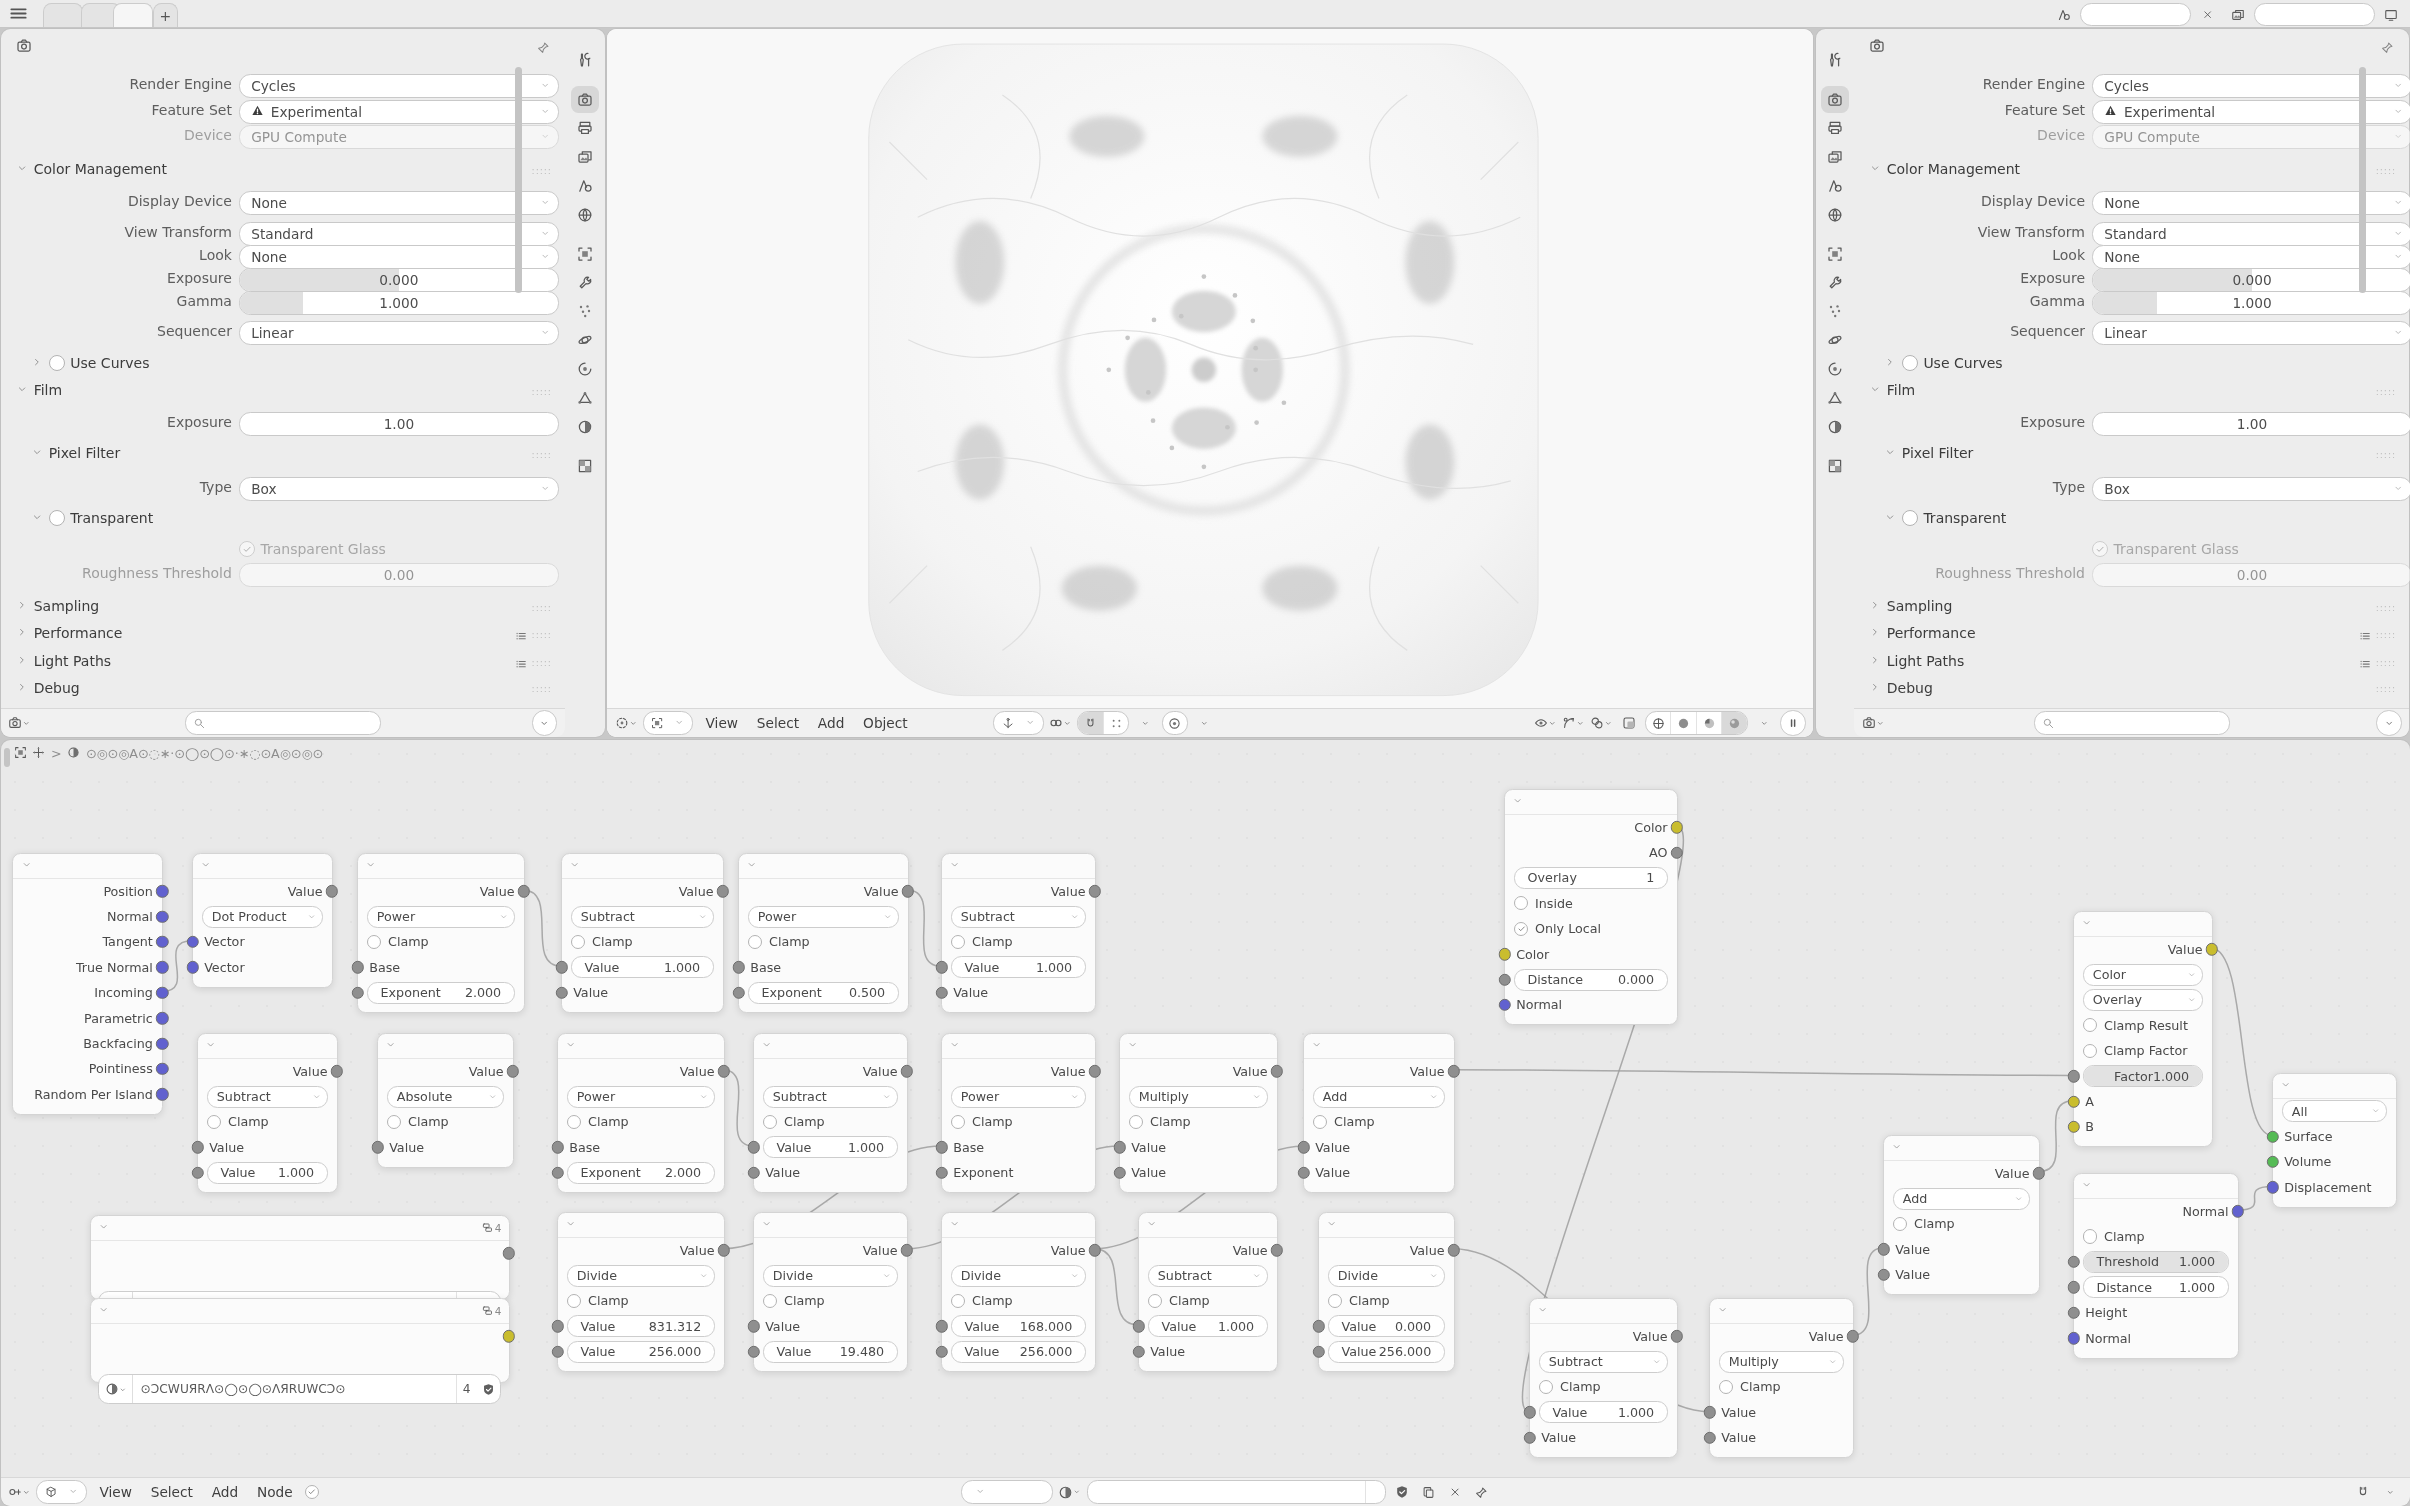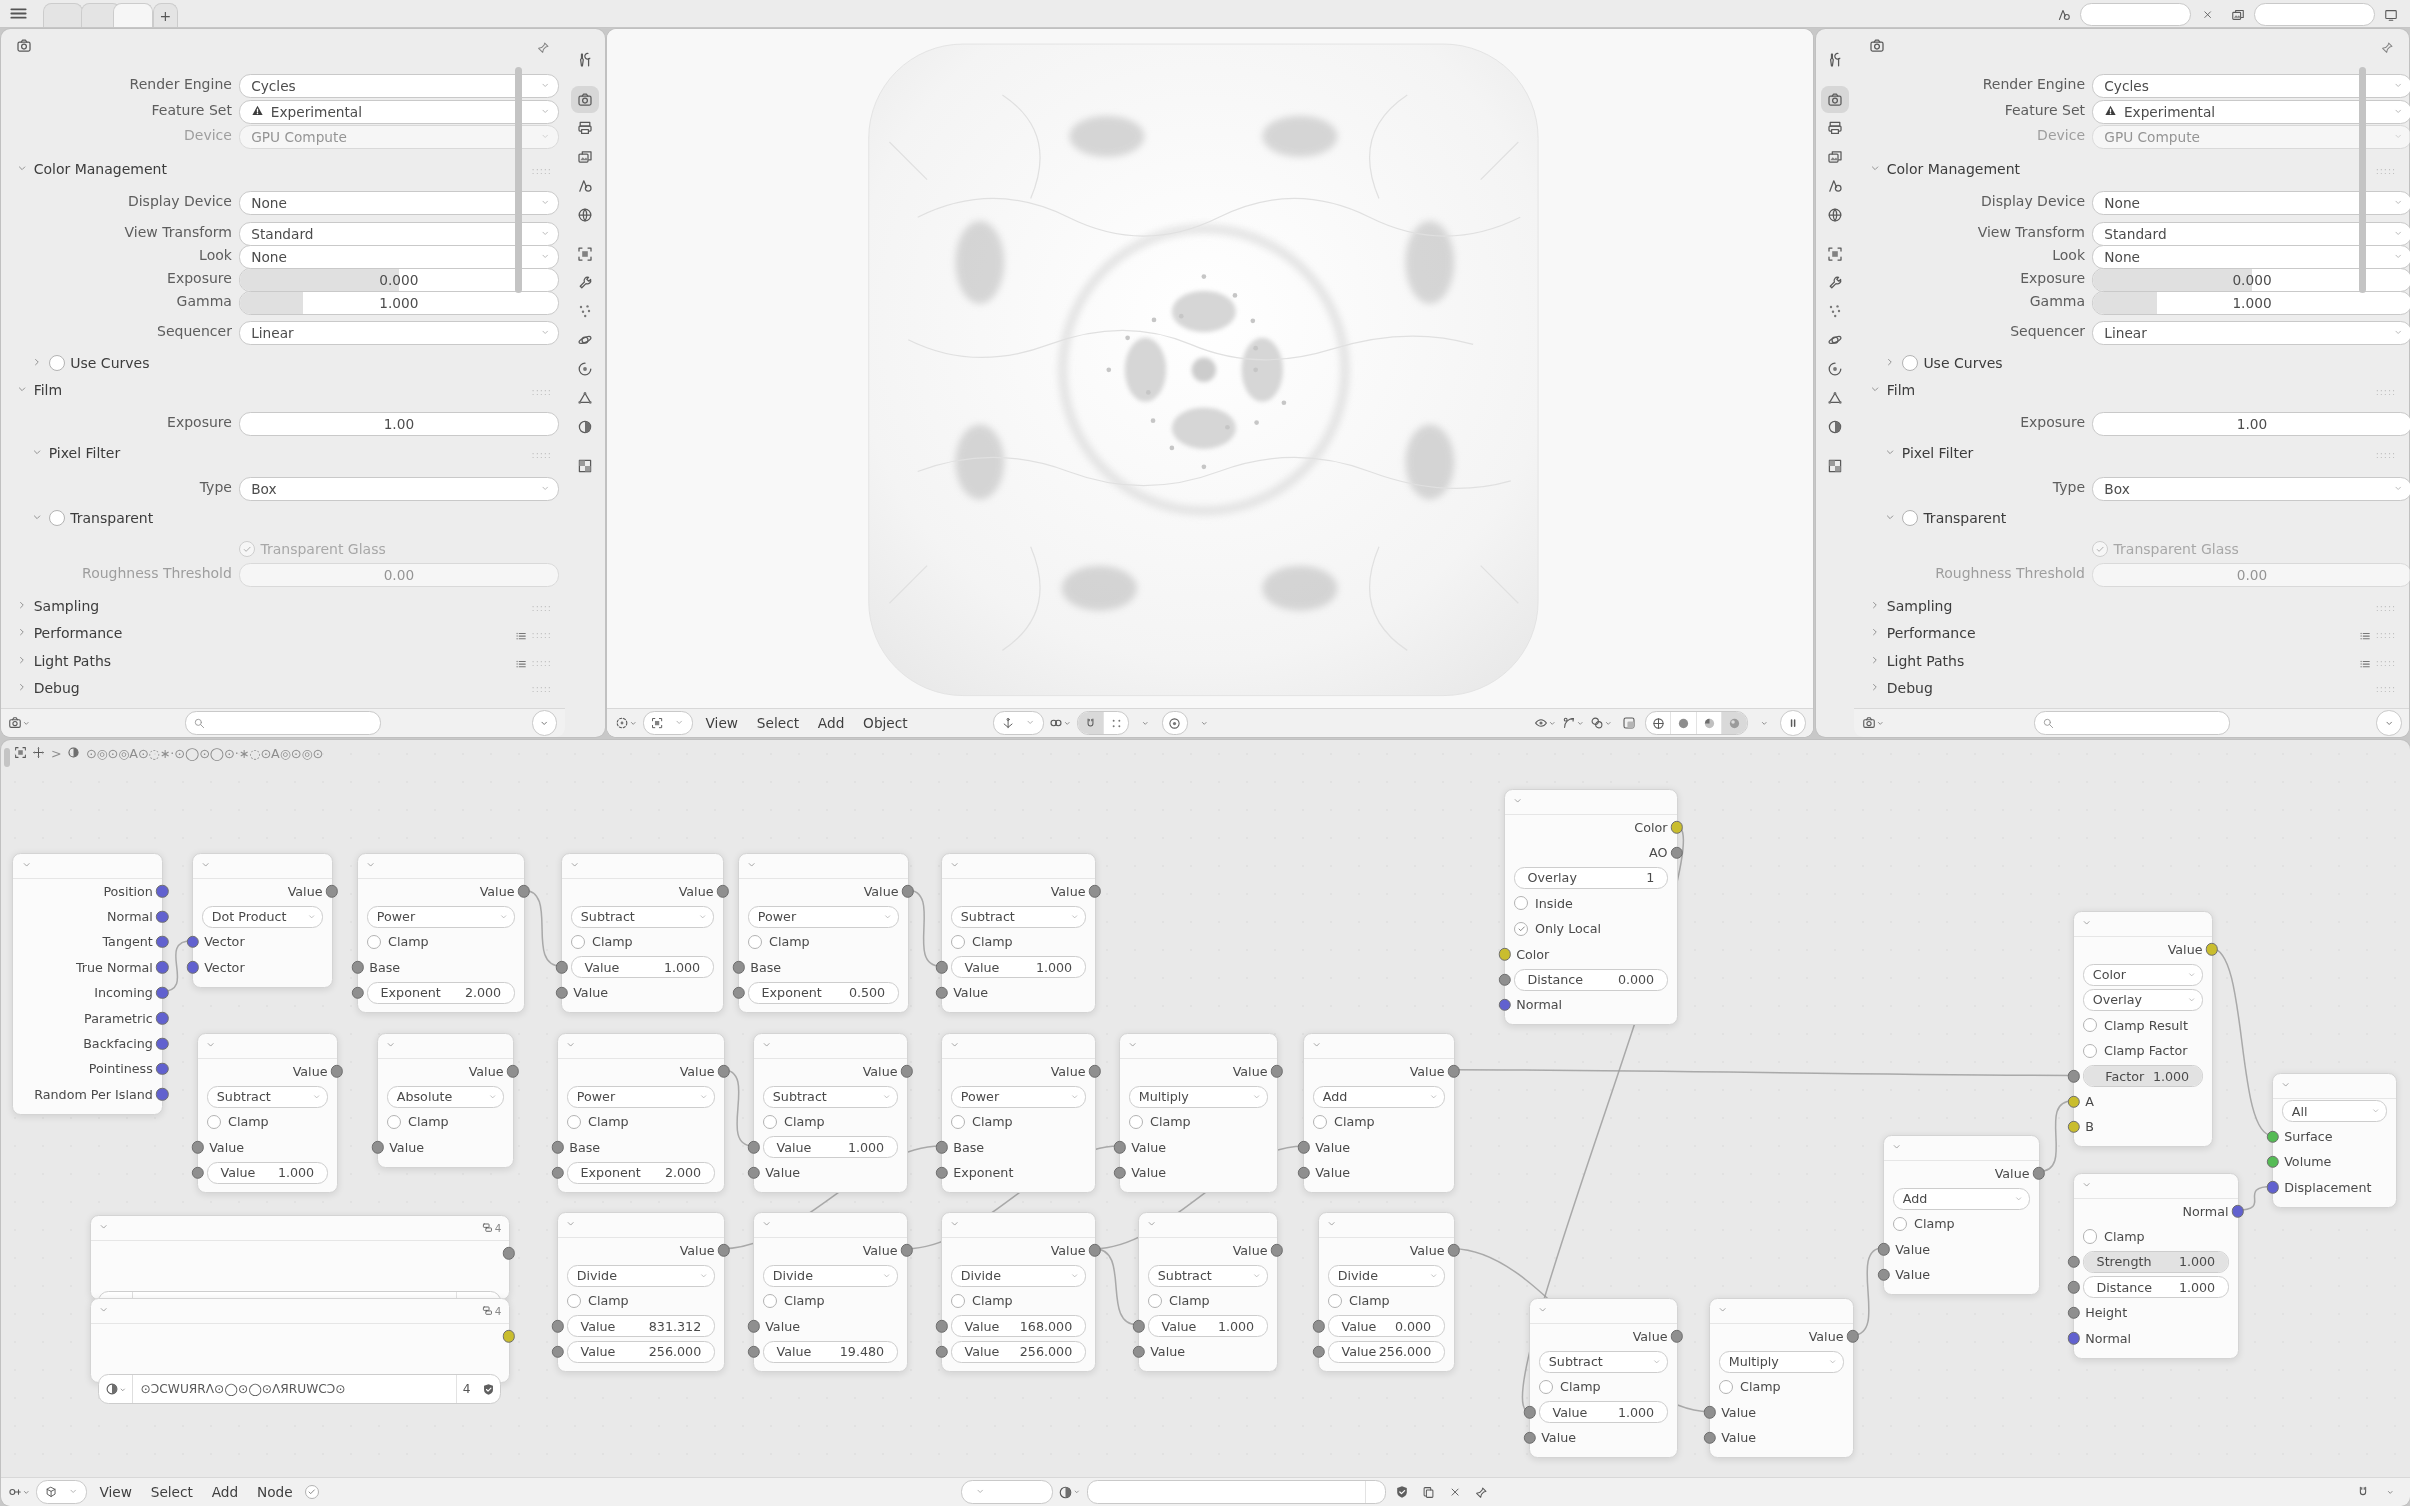--- a/index.html
+++ b/index.html
@@ -1799,21 +1799,21 @@
             <span>Clamp Result</span>
           </div>
           <div class="nrow">
             <span class="cb" style="width:12.2px;height:12.2px;margin-right:6.6px;"></span>
             <span>Clamp Factor</span>
           </div>
           <div class="nrow">
             <span class="sock l" style="background: rgb(143, 143, 143);"></span>
             <div class="nfield slider">
               <span class="sfill" style="width:100%"></span>
-              <span class="fl" style="text-align:center;padding-left:3.8px;">Factor</span>
+              <span class="fl" style="text-align:right;padding-left:3.8px;">Factor</span>
               <span class="fv" style="padding-right:3.8px;">1.000</span>
             </div>
           </div>
           <div class="nrow">
             <span class="sock l" style="background:#c9bd2e;"></span>
             <span style="margin-left:1.9px;">A</span>
           </div>
           <div class="nrow">
             <span class="sock l" style="background:#c9bd2e;"></span>
             <span style="margin-left:1.9px;">B</span>
@@ -1830,21 +1830,21 @@
             <span class="sock r" style="background:#6161cf;"></span>
           </div>
           <div class="nrow">
             <span class="cb" style="width:12.2px;height:12.2px;margin-right:6.6px;"></span>
             <span>Clamp</span>
           </div>
           <div class="nrow">
             <span class="sock l" style="background: rgb(143, 143, 143);"></span>
             <div class="nfield slider">
               <span class="sfill" style="width:100%"></span>
-              <span class="fl" style="text-align:left;padding-left:3.8px;">Strength</span>
+              <span class="fl" style="text-align:left;padding-left:3.8px;">Threshold</span>
               <span class="fv" style="padding-right:3.8px;">1.000</span>
             </div>
           </div>
           <div class="nrow">
             <span class="sock l" style="background: rgb(143, 143, 143);"></span>
             <div class="nfield">
               <span class="fl" style="text-align:left;padding-left:3.8px;">Distance</span>
               <span class="fv" style="padding-right:3.8px;">1.000</span>
             </div>
           </div>

